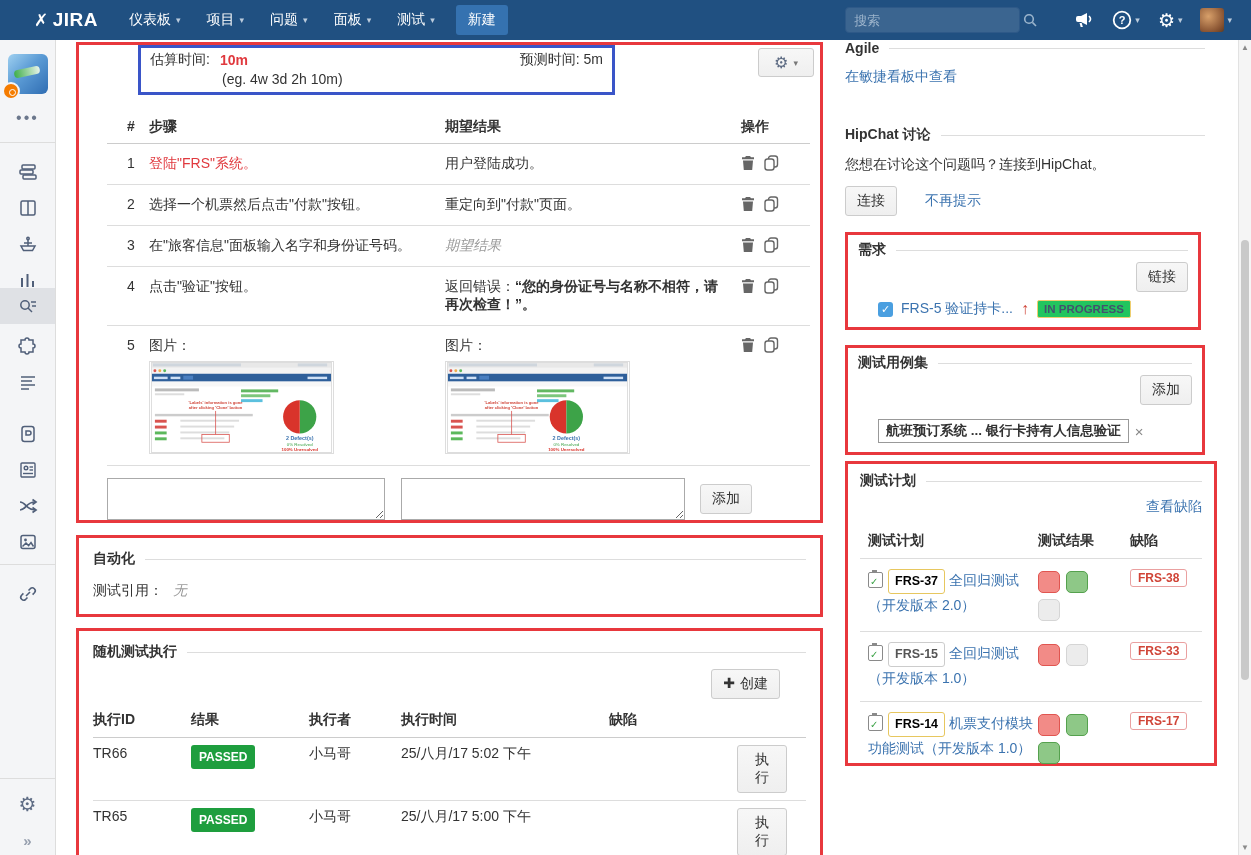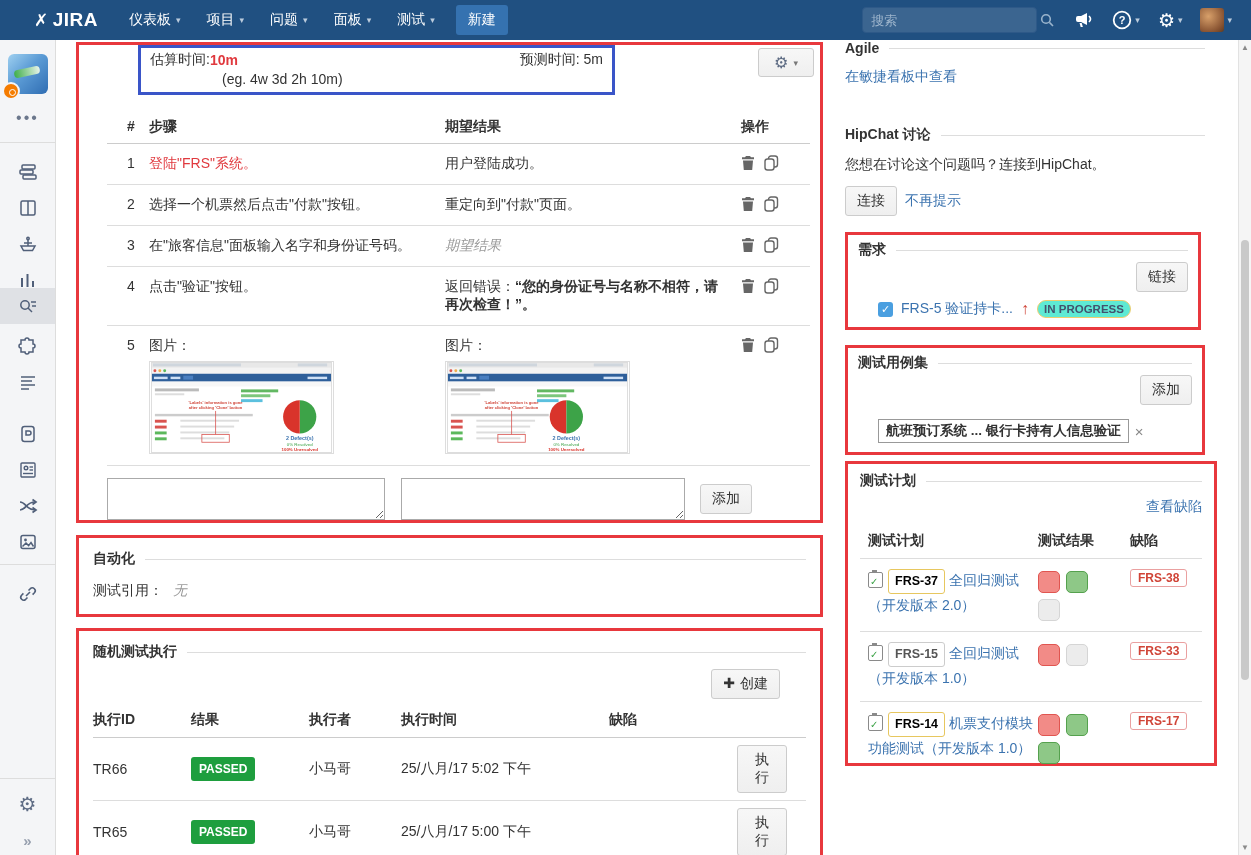--- a/index.html
+++ b/index.html
@@ -8,21 +8,21 @@
 
   
   .navbar { position:absolute; left:0; top:0; width:1251px; height:40px; background:#205081;
     display:flex; align-items:center; padding:0 10px 0 34px; color:#fff; }
   .logo { display:flex; align-items:center; gap:4px; font-weight:bold; font-size:19px; letter-spacing:.5px; margin-right:18px; }
   .logo-mark { font-size:17px; }
   .nav-item { padding:0 13px; height:40px; display:flex; align-items:center; gap:5px; cursor:pointer; font-size:14px; }
   .caret { font-size:9px; color:#bcd; }
   .create-btn { background:#3572b0; border:none; color:#fff; font-size:14px; padding:6px 12px; border-radius:3px; margin-left:8px; cursor:pointer; }
   .nav-spacer { flex:1; }
-  .nav-search { position:relative; width:199px; margin-right:4px; }
+  .nav-search { position:relative; width:199px; margin-right:21px; }
   .nav-search input { width:175px; height:26px; background:rgba(255,255,255,.12); border:1px solid #2e5988;
     border-radius:4px; color:#dce8f5; padding:0 26px 0 8px; font-size:13px; outline:none; }
   .nav-search input::placeholder { color:#9fb6cd; }
   .nav-search .mag { position:absolute; right:7px; top:6px; }
   .nav-ico { display:flex; align-items:center; gap:3px; margin:0 9px; cursor:pointer; }
   .gear-glyph { font-size:19px; line-height:1; }
   .nav-avatar { width:24px; height:24px; border-radius:3px; background:radial-gradient(circle at 35% 35%, #d8a06a, #8a5533 70%, #5d3a21); }
 
   
   .rail { position:absolute; left:0; top:40px; bottom:0; width:56px; background:#f4f5f7; border-right:1px solid #ddd; }
@@ -49,21 +49,21 @@
   .annot-blue { border:3px solid #3a55c8; }
 
   .btn { background:linear-gradient(#f7f7f7,#efefef); border:1px solid #ccc; border-radius:3px;
     color:#333; font-size:14px; padding:5px 11px; cursor:pointer; font-family:inherit; }
   .link { color:#3b73af; text-decoration:none; cursor:pointer; }
 
   
   .steps-section { position:relative; margin-top:2px; width:747px; height:481px; }
   .time-panel { position:absolute; left:59px; top:0px; width:477px; height:50px; padding:3px 9px; background:#fff; }
   .tp-row1 { display:flex; align-items:center; }
-  .tp-est-val { color:#e0393e; font-weight:bold; }
+  .tp-est-val { color:#e0393e; font-weight:bold; margin-left:10px; }
   .tp-right { margin-left:auto; }
   .tp-hint { margin-left:72px; margin-top:2px; }
   .gear-btn { position:absolute; right:6px; top:3px; width:56px; height:29px; display:flex; align-items:center; justify-content:center; gap:5px; }
   .gear-btn .gear-glyph { color:#5e6c84; font-size:16px; }
   .gear-btn .caret { color:#777; }
 
   .steps-table { position:absolute; left:28px; top:68px; right:10px; }
   .st-head { display:flex; font-weight:bold; padding:5px 0 7px; border-bottom:1px solid #ccc; }
   .c-drag { width:20px; }
   .c-num { width:22px; }
@@ -95,39 +95,39 @@
   .create-row { display:flex; justify-content:flex-end; margin:8px 26px 6px 0; }
   .plus { font-weight:bold; margin-right:5px; }
   .ex-table { margin-top:4px; }
   .ex-head { display:flex; font-weight:bold; padding:6px 0 8px; border-bottom:1px solid #ccc; }
   .e-id { width:98px; }
   .e-res { width:118px; }
   .e-who { width:92px; }
   .e-time { width:208px; }
   .e-def { width:128px; }
   .e-act { flex:1; }
-  .ex-row { display:flex; align-items:center; padding:7px 0; border-bottom:1px solid #ddd; min-height:44px; }
+  .ex-row { display:flex; padding:7px 0; border-bottom:1px solid #ddd; min-height:44px; }
   .badge { display:inline-block; color:#fff; font-weight:bold; font-size:12px; padding:5px 8px; border-radius:3px; }
   .badge.passed { background:#1e9e3e; }
   .defect-badge { display:inline-block; border:1px solid #eaa0a0; color:#d04437; font-weight:bold;
     font-size:12px; padding:1px 7px; border-radius:3px; background:#fff; }
   .run-btn { width:50px; }
 
   
   .agile-box { position:absolute; left:0; top:0; width:360px; }
   .sec-body { margin-top:12px; }
   .hipchat-box { position:absolute; left:0; top:86px; width:360px; }
-  .hip-btns { display:flex; align-items:center; gap:8px; margin-top:12px; }
+  .hip-btns { display:flex; align-items:center; gap:28px; margin-top:12px; }
   .req-box { position:absolute; left:0; top:192px; width:356px; height:98px; padding:6px 10px; }
   .row-right { display:flex; justify-content:flex-end; margin-top:3px; }
   .req-item { display:flex; align-items:center; gap:8px; margin:8px 0 0 20px; }
   .chk-ico { width:15px; height:15px; background:#4a9fe0; border-radius:3px; color:#fff; font-size:11px;
     display:flex; align-items:center; justify-content:center; font-weight:bold; }
   .up-arrow { color:#d04437; font-weight:bold; font-size:16px; }
-  .lozenge { border:1px solid #efce6f; color:#42526e; font-weight:bold; font-size:11.5px; padding:2px 6px; border-radius:9px; background:#5eead4; }
+  .lozenge { border:1px solid #efce6f; color:#42526e; font-weight:bold; font-size:11.5px; padding:2px 6px; border-radius:2px; background:#22c55e; }
   .suites-box { position:absolute; left:0; top:305px; width:360px; height:110px; padding:6px 10px; }
   .suite-tagrow { display:flex; align-items:center; gap:6px; margin:14px 0 0 20px; }
   .suite-tag { border:1px solid #999; padding:2px 7px; font-weight:bold; font-size:13.5px; }
   .tag-x { color:#888; cursor:pointer; font-size:15px; }
   .plans-box { position:absolute; left:0; top:421px; width:372px; height:305px; padding:8px 12px; }
   .plans-table { margin-top:10px; }
   .pl-head { display:flex; font-weight:bold; padding:6px 0 8px; }
   .p-plan { width:178px; padding-left:8px; }
   .p-res { width:92px; }
   .p-def { flex:1; }

